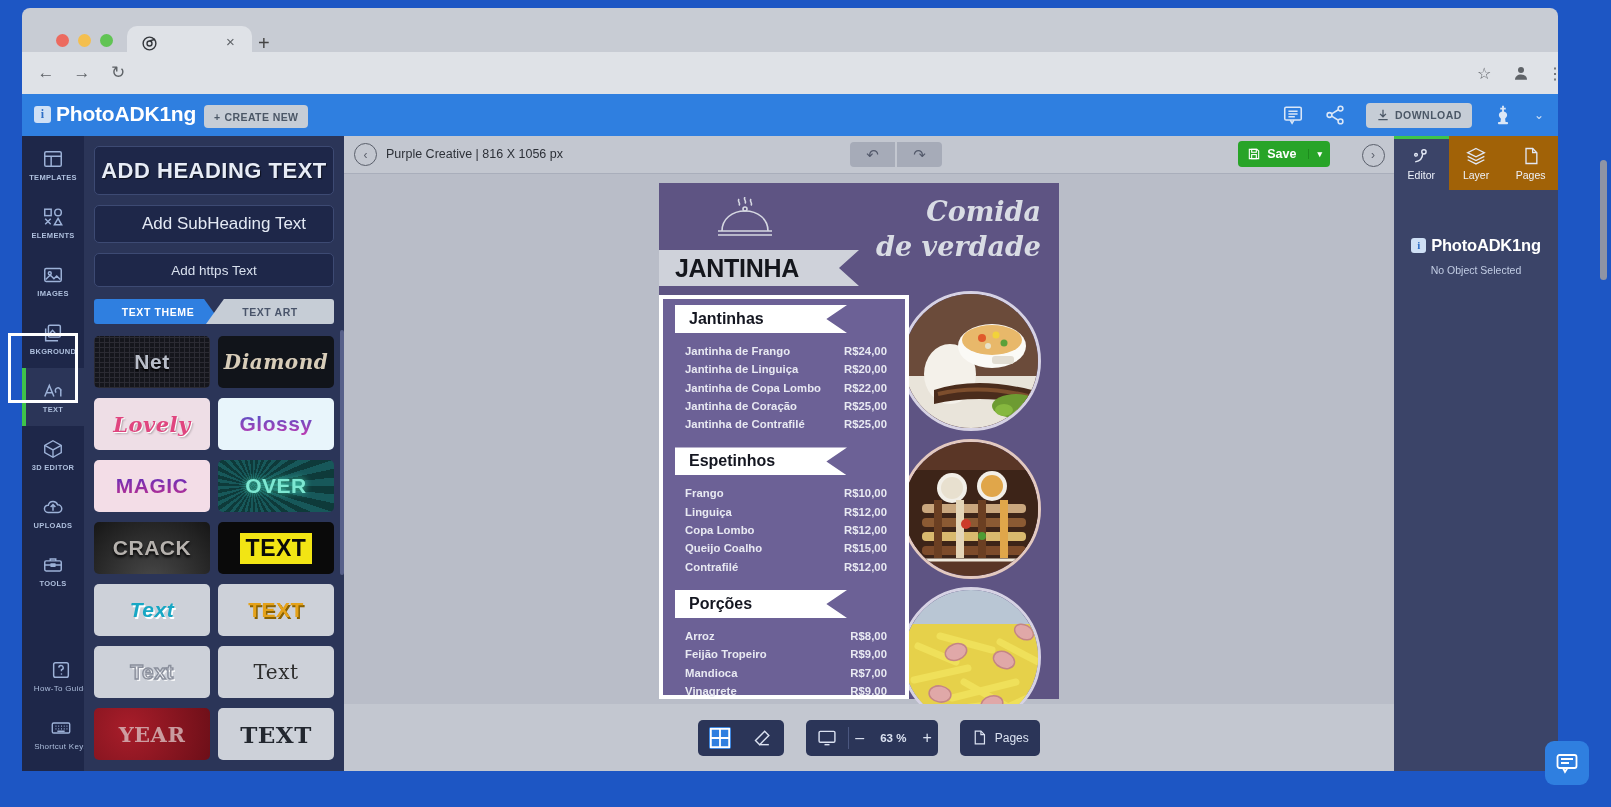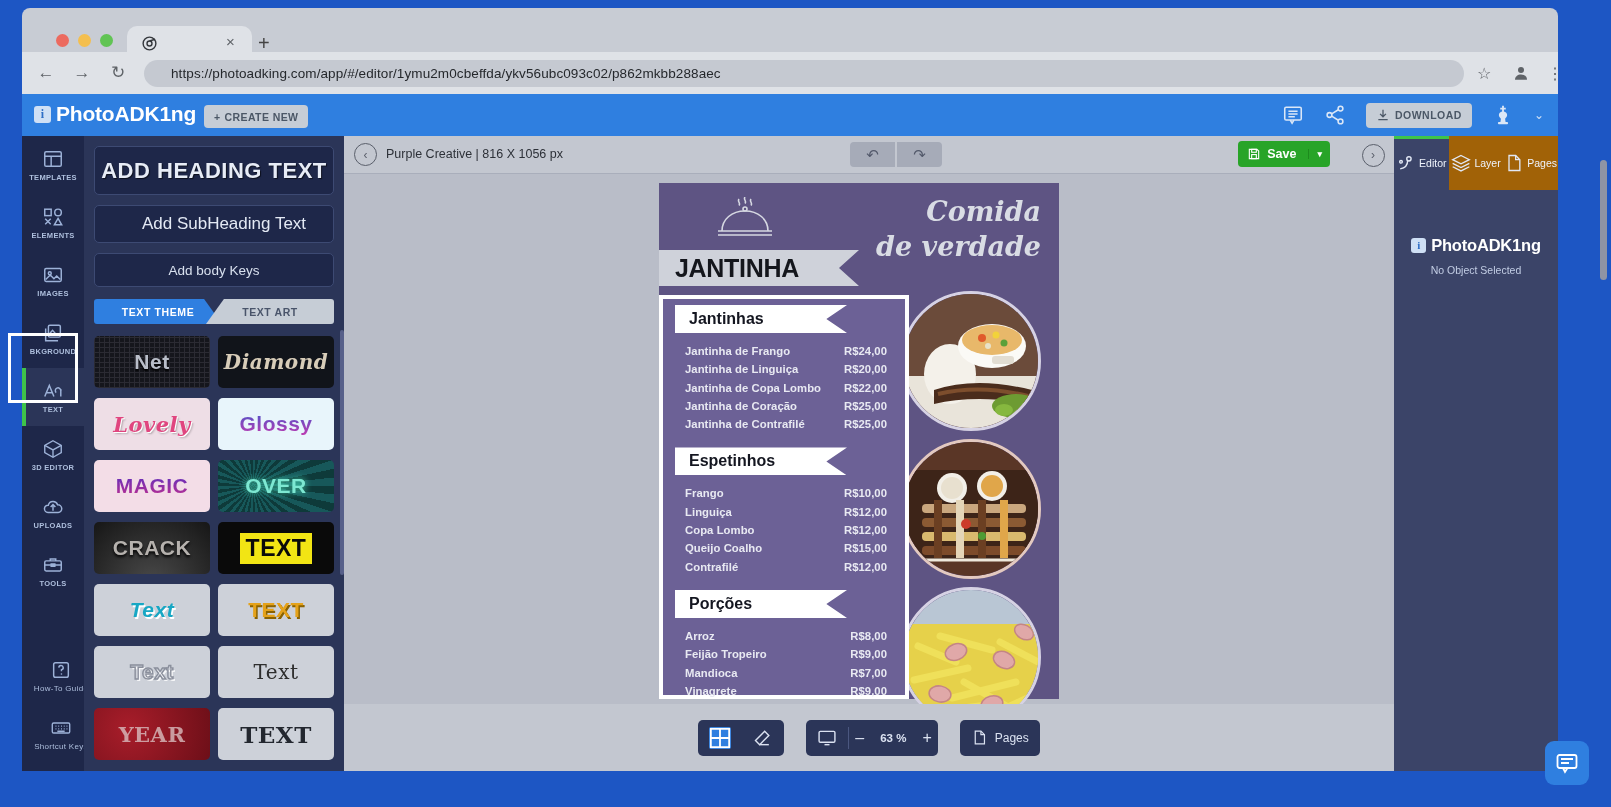--- a/index.html
+++ b/index.html
@@ -125,21 +125,21 @@
       color:#dbe2f1; font-size:12px; }
   .tgrp .cell { padding:0 11px; display:flex;align-items:center; height:100%; cursor:pointer;}
   .tgrp .sep { width:1px; height:22px; background:#4b5780; }
   .grid-ico { width:22px;height:22px; background:#2f7fe0; border-radius:2px; position:relative;}
   .zoomval { font-size:11.5px; font-weight:bold; padding:0 10px; }
   .pm { font-size:16px; padding:0 6px; cursor:pointer;}
 
   
   .rightpanel { position:absolute; left:1394px; top:136px; width:164px; height:635px; background:#3b4468; }
   .rp-tabs { display:flex; height:54px; }
-  .rp-tab { flex:1; display:flex; flex-direction:row; align-items:center; justify-content:center; gap:3px;
+  .rp-tab { flex:1; display:flex; flex-direction:column; align-items:center; justify-content:center; gap:3px;
       cursor:pointer; position:relative; }
   .rp-tab .ri { width:20px;height:20px; color:#e2e8f5; }
   .rp-tab .rl { font-size:10.5px; color:#eef2fa; }
   .rp-tab.dark { background:#a16207; }
   .rp-tab.on::before { content:""; position:absolute; left:0; top:0; width:100%; height:3px; background:#3fc44a; }
   .rp-body { padding-top:46px; text-align:center; }
   .rp-brand { display:flex; align-items:center; justify-content:center; gap:5px; }
   .rp-brand .mark { width:15px;height:15px; background:#cfe0f5; border-radius:3px; color:#2f6fc6;
       font-size:11px; font-weight:bold; text-align:center; line-height:15px; font-family:"Liberation Serif",serif;}
   .rp-brand .name { color:#fff; font-size:16.5px; font-weight:bold; letter-spacing:-.2px; }
@@ -171,23 +171,20 @@
       </svg>
       <div class="tab-close">×</div>
     </div>
     <div class="newtab">+</div>
   </div>
 
   <div class="navbar">
     <div class="nav-btn" style="left:14px;">←</div>
     <div class="nav-btn" style="left:50px;">→</div>
     <div class="nav-btn" style="left:86px;">↻</div>
-    <div class="omni">
-      <span>https://photoadking.com/app/#/editor/1ymu2m0cbeffda/ykv56ubc093c02/p862mkbb288aec</span>
-    </div>
     <div class="omni-ico" style="left:1455px;">☆</div>
     <svg class="omni-ico" style="left:1490px;" viewBox="0 0 24 24" fill="#5f6368">
         <circle cx="12" cy="8" r="4"></circle>
         <path d="M4 21c0-4.4 3.6-7 8-7s8 2.6 8 7z"></path>
       </svg>
     <div class="omni-ico" style="left:1524px; font-size:16px; text-align:center;">⋮</div>
   </div>
 
   <div class="pak-header">
     <div class="pak-logo">
@@ -303,21 +300,21 @@
           </svg>
         <div class="rl" style="font-weight:normal;font-size:8px;">Shortcut Keys</div>
       </div>
     </div>
   </div>
   <div class="rail-sel-box"></div>
 
   <div class="panel">
     <div class="btn-heading">ADD HEADING TEXT</div>
     <div class="btn-sub">Add SubHeading Text</div>
-    <div class="btn-body">Add body Keys</div>
+    <div class="btn-body">Add https Text</div>
     <div class="tabs">
       <div class="t on">TEXT THEME</div>
       <div class="t off">TEXT ART</div>
     </div>
     <div class="thumbs" id="thumbs">
         <div class="th" style="background: repeating-linear-gradient(0deg, rgb(43, 43, 51) 0px, rgb(43, 43, 51) 1px, transparent 1px, transparent 5px), repeating-linear-gradient(90deg, rgb(43, 43, 51) 0px, rgb(43, 43, 51) 1px, transparent 1px, transparent 5px) rgb(21, 22, 28);">
           <span style="color: rgb(185, 190, 201); text-shadow: rgb(0, 0, 0) 0px 2px 2px;">Net</span>
         </div>
         <div class="th" style="background: rgb(17, 20, 26);">
           <span style="color: rgb(216, 205, 185); font-family: &quot;DejaVu Serif&quot;, serif; font-style: italic; font-size: 20px;">Diamond</span>

